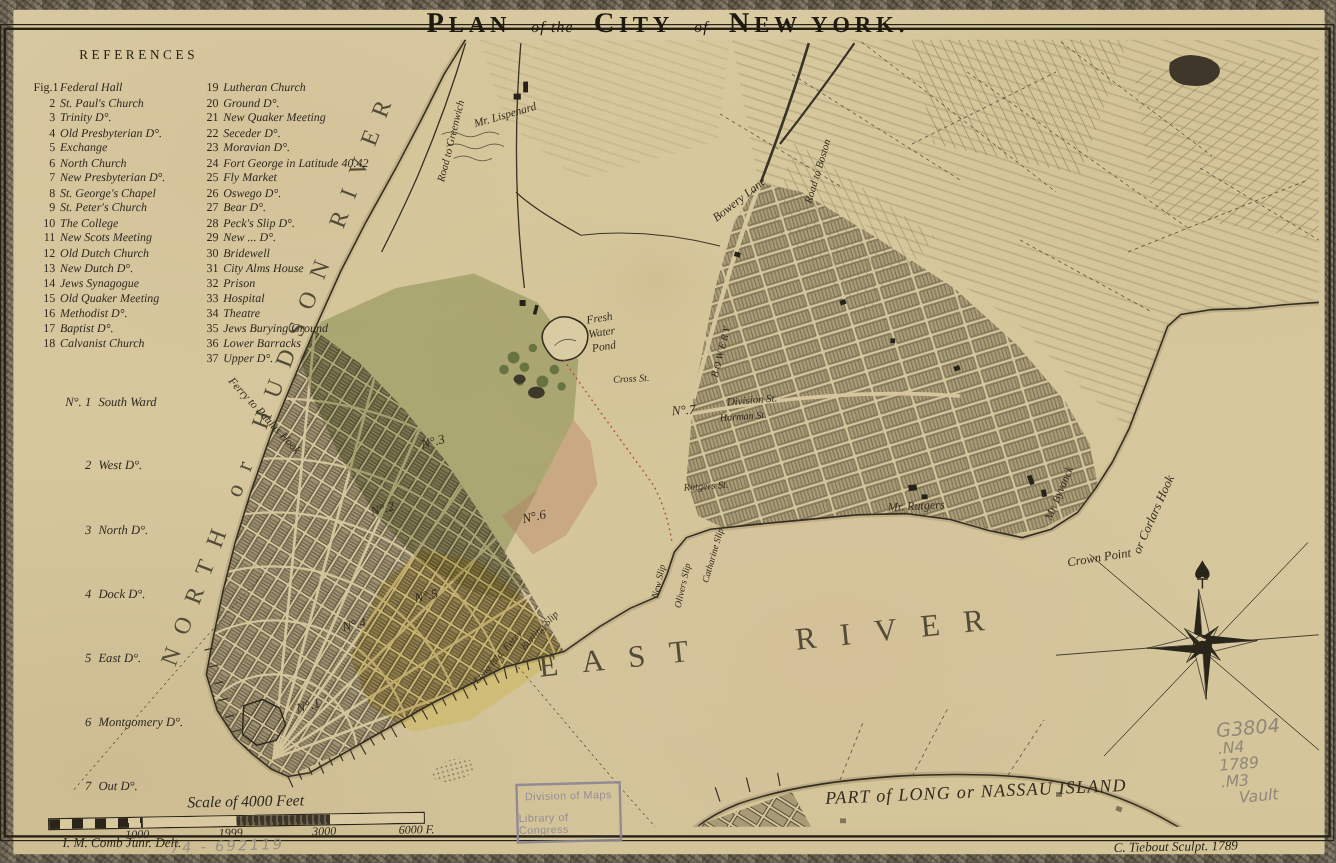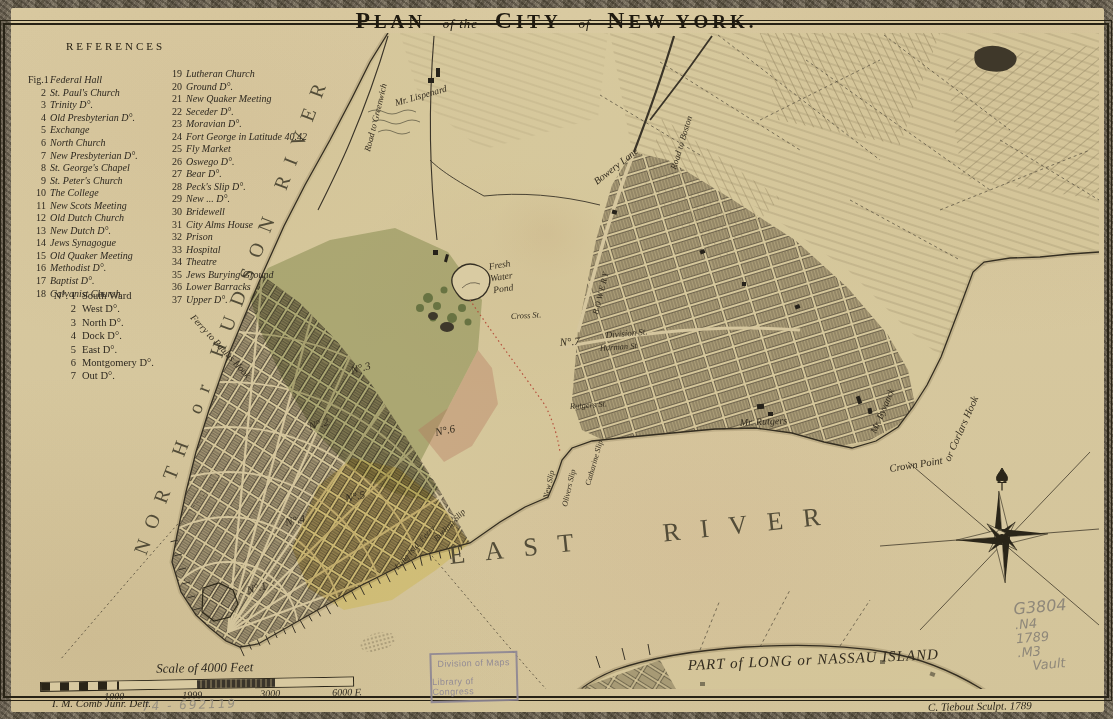--- a/index.html
+++ b/index.html
@@ -25,25 +25,25 @@
   .title .tw{display:inline-block;font-weight:bold;}
   .title .tw::first-letter{font-size:1.25em;}
   .title .tc{display:inline-block;font-size:13px;font-style:italic;letter-spacing:1px;margin:0 8px;text-align:center;}
   svg.map{position:absolute;top:0;left:0;width:1113px;height:719px;}
   .ml{font-family:"Liberation Serif","DejaVu Serif",serif;font-style:italic;fill:#332c1f;}
   .riv{font-family:"Liberation Serif","DejaVu Serif",serif;font-style:normal;fill:#45402e;opacity:.9;}
   .refs{position:absolute;top:40px;left:28px;width:300px;color:#2e2920;z-index:3;}
   .refs h2{margin:0 0 16px 38px;font-size:11px;font-weight:normal;letter-spacing:3px;color:#262115;}
   .refcols{display:flex;}
   .refcol{display:flex;flex-direction:column;}
-  .refcol.c1{width:136px;justify-content:center;}
+  .refcol.c1{width:136px;}
   .ref-row{display:flex;font-size:10px;font-style:italic;line-height:12.55px;white-space:nowrap;}
   .ref-num{width:18px;text-align:right;margin-right:4px;flex:none;font-style:normal;}
   .wards{position:absolute;top:289px;left:42px;color:#2e2920;z-index:3;}
-  .ward-row{display:flex;font-size:10.5px;line-height:13.4px;white-space:nowrap;}
+  .ward-row{display:flex;font-size:10.5px;font-style:italic;line-height:13.4px;white-space:nowrap;margin-top:40px;}
   .ward-num{width:34px;text-align:right;margin-right:6px;flex:none;}
   .scalebox{position:absolute;left:40px;top:660px;width:330px;z-index:3;transform:rotate(-1deg);}
   .scale-caption{font-size:13px;font-style:italic;color:#2e2920;text-align:center;width:230px;margin-left:50px;}
   .scale-bar{margin-top:3px;width:312px;height:8px;border:1px solid #2a2518;display:flex;}
   .scale-seg{height:100%;flex:1;}
   .scale-seg.checks{background:repeating-linear-gradient(90deg,#2a2518 0 9px,#d8c9a0 9px 19px);}
   .scale-seg.lite{background:#d8c9a0;}
   .scale-seg.dark{background:repeating-linear-gradient(90deg,#3a342a 0 3px,#6a6048 3px 5px);}
   .scale-ticks{position:relative;height:12px;font-size:10px;font-style:italic;color:#2e2920;}
   .scale-ticks span{position:absolute;top:0;}

